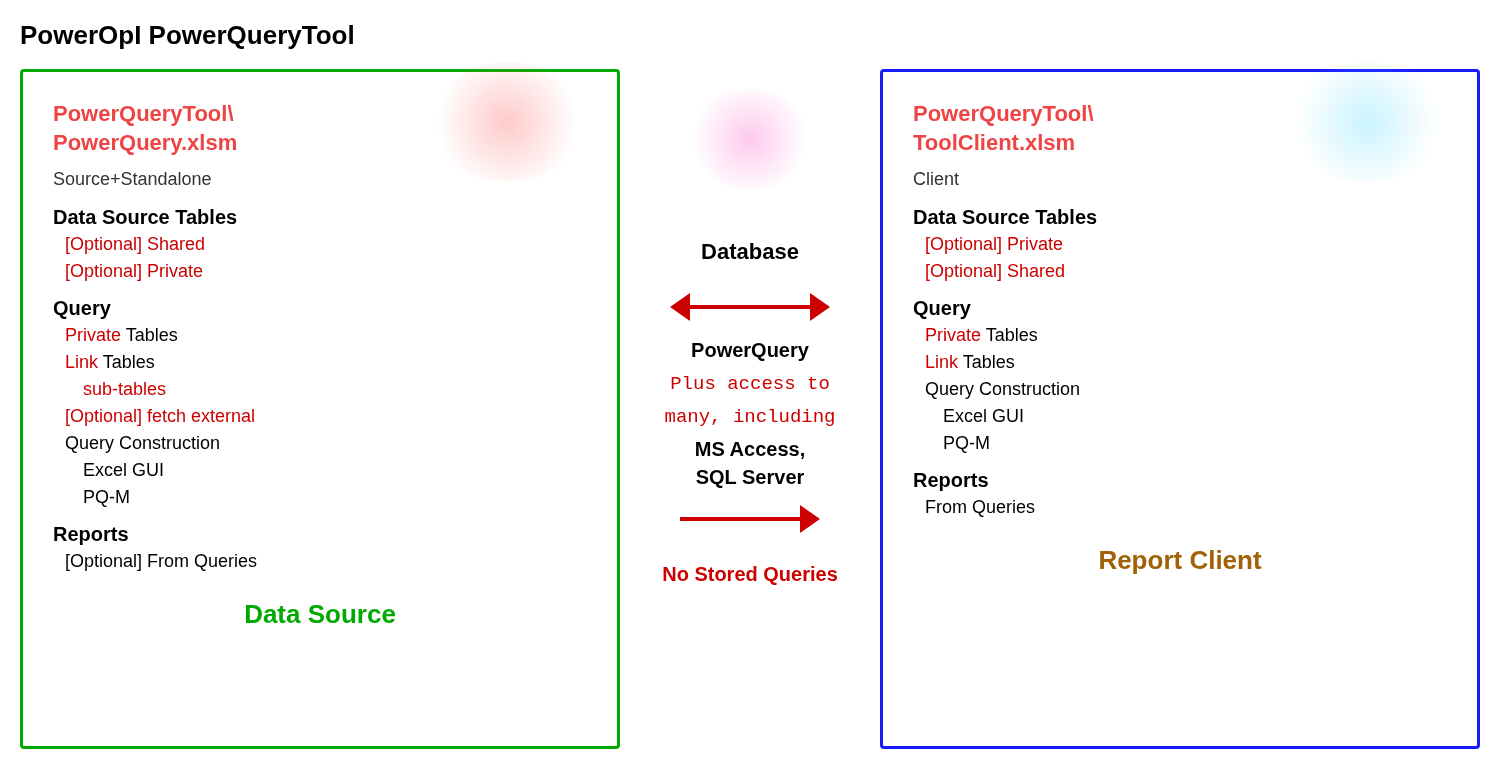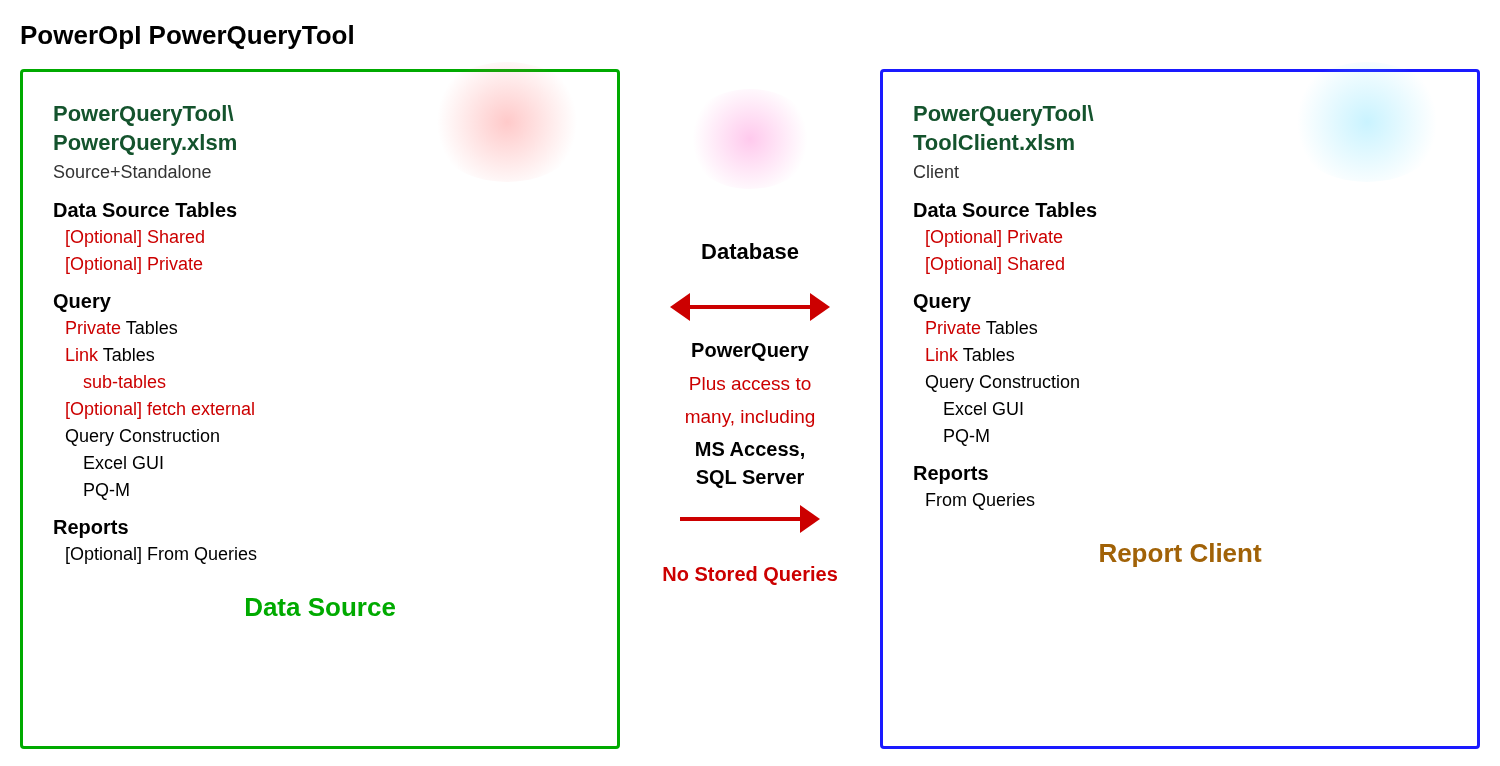--- a/index.html
+++ b/index.html
@@ -53,22 +53,22 @@
       opacity: 0.35;
       pointer-events: none;
     }
     .blob-red { width: 160px; height: 120px; background: radial-gradient(circle, #ff6666, transparent 70%); top: -10px; right: 30px; }
     .blob-pink { width: 150px; height: 130px; background: radial-gradient(circle, #ff66cc, transparent 70%); top: 10px; left: 50%; transform: translateX(-50%); }
     .blob-cyan { width: 160px; height: 120px; background: radial-gradient(circle, #66ddff, transparent 70%); top: -10px; right: 30px; }
 
     .section-title-file {
       font-size: 22px;
       font-weight: bold;
-      color: #14532d;
-      margin-bottom: 5px;
+      color: #ef4444;
+      margin-bottom: 12px;
       line-height: 1.3;
     }
     .subtitle {
       font-size: 18px;
       color: #333;
       margin-bottom: 16px;
     }
     .section-heading {
       font-size: 20px;
       font-weight: bold;
@@ -130,20 +130,21 @@
       margin-top: 8px;
       margin-bottom: 8px;
       text-align: right;
     }
     .center-red {
       color: #cc0000;
       font-size: 19px;
       text-align: center;
       line-height: 1.5;
       margin-bottom: 4px;
+      font-family: Liberation Mono, monospace;
     }
     .center-bold {
       color: #000;
       font-size: 20px;
       font-weight: bold;
       text-align: center;
       line-height: 1.4;
     }
     .center-no-queries {
       color: #cc0000;

